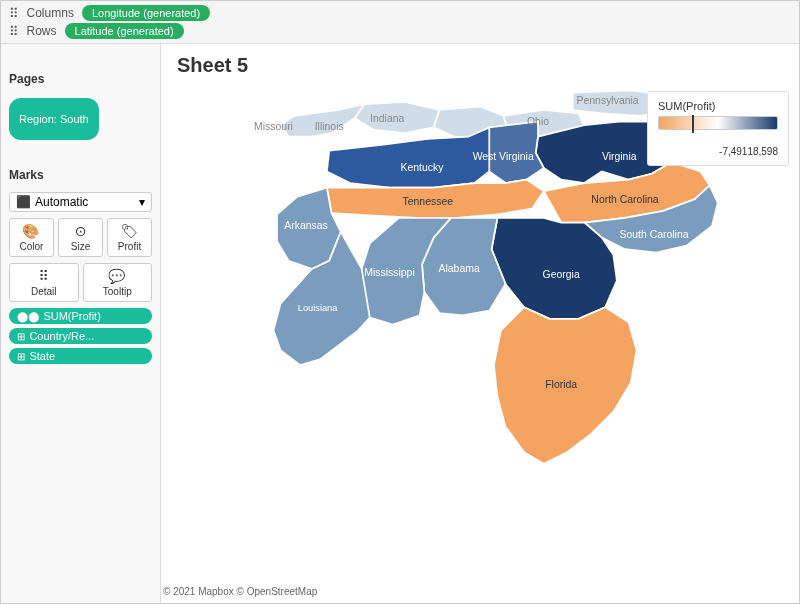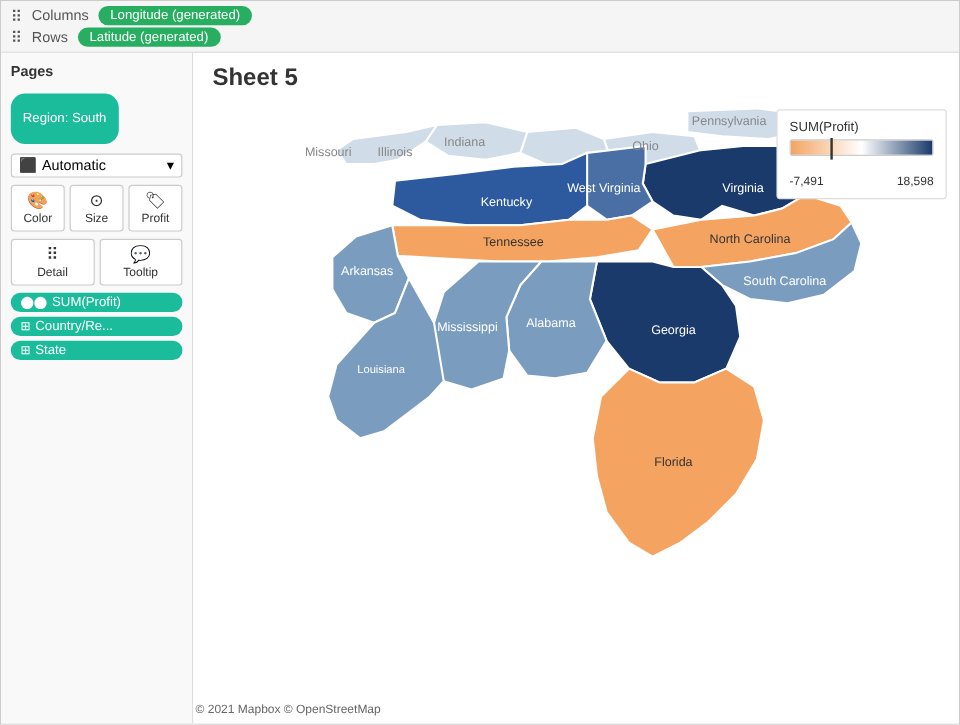--- a/index.html
+++ b/index.html
@@ -69,20 +69,21 @@
       padding: 8px;
       display: flex;
       flex-direction: column;
       gap: 8px;
     }
     .section-title {
       font-size: 12px;
       font-weight: 600;
       color: #333;
       margin-bottom: 4px;
+      margin-top: 20px;
     }
     .filter-pill {
       background: #1abc9c;
       color: #fff;
       border-radius: 12px;
       padding: 15px 10px;
       font-size: 11px;
       display: inline-block;
       cursor: pointer;
     }
@@ -183,21 +184,21 @@
     }
     .legend-marker {
       position: absolute;
       top: -2px;
       width: 2px;
       height: 18px;
       background: #333;
     }
     .legend-labels {
       display: flex;
-      justify-content: space-between;
+      justify-content: flex-end;
       font-size: 10px;
       color: #333;
       margin-top: 16px;
     }
     .map-attribution {
       position: absolute;
       bottom: 6px;
       left: 2px;
       font-size: 10px;
       color: #666;
@@ -241,20 +242,21 @@
 
       <div>
         <div class="section-title">Pages</div>
       </div>
 
       <div>
         <div class="filter-pill">Region: South</div>
       </div>
 
       <div class="marks-section">
+        <div class="section-title">Marks</div>
         <div class="marks-dropdown">
           <span>⬛</span>
           <span>Automatic</span>
           <span style="margin-left:auto;">▾</span>
         </div>
         <div class="marks-buttons">
           <div class="mark-btn">
             <span class="mark-btn-icon">🎨</span>
             <span>Color</span>
           </div>

